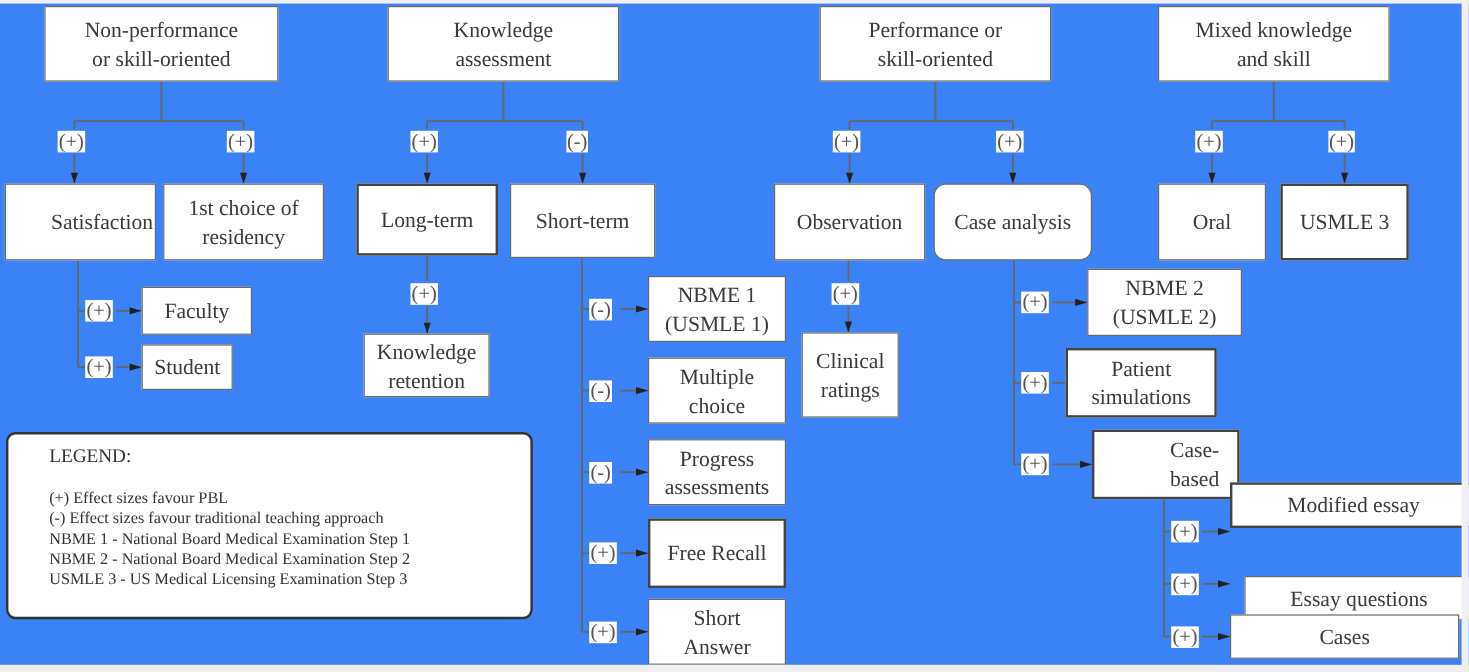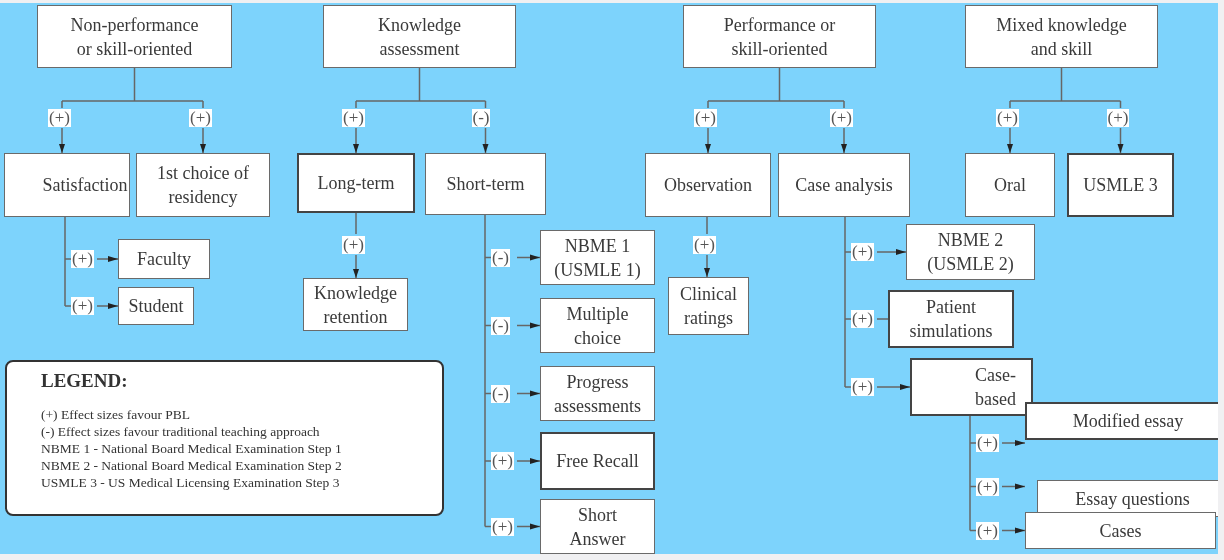--- a/index.html
+++ b/index.html
@@ -2,40 +2,40 @@
 <html><head>
 <meta charset="utf-8">
 <style>
   html, body { margin: 0; padding: 0; }
   body {
     width: 1224px; height: 560px; position: relative; overflow: hidden;
     background: #f4f4f6;
     font-family: "Liberation Serif", "DejaVu Serif", serif;
     color: #333;
   }
-  #canvas { position: absolute; left: 0; top: 0; width: 1224px; height: 560px; background: #7dd3fc; }
+  #canvas { position: absolute; left: 0; top: 0; width: 1224px; height: 560px; background: #3b82f6; }
   .box {
     position: absolute; box-sizing: border-box;
     border: 1.5px solid #6a6a6a; background: #fff;
     display: flex; align-items: center; justify-content: center;
     text-align: center; font-size: 18px; line-height: 24px; color: #3a3a3a;
     white-space: pre-line;
   }
   .box.thick { border-width: 2px; border-color: #444; }
   .sign {
     position: absolute; font-size: 17px; color: #555; line-height: 18px;
     background: #fff; padding: 0 1px;
   }
   svg#lines { position: absolute; left: 0; top: 0; }
   .legend {
     position: absolute; left: 5px; top: 360px; width: 439px; height: 156px;
     box-sizing: border-box; border: 2px solid #333; border-radius: 8px; background: #fff;
     padding: 10px 0 0 34px; font-size: 13.5px; line-height: 17px; color: #333;
   }
-  .legend-title { font-weight: bold; font-size: 19px; margin-bottom: 17px; }
+  .legend-title { font-weight: normal; font-size: 16px; margin-bottom: 17px; }
   .legend-line { display: block; white-space: nowrap; }
   .bottom-strip { position: absolute; left: 0; top: 554px; width: 1224px; height: 6px; background: #f0f0f2; }
   .right-strip { position: absolute; left: 1218px; top: 0; width: 6px; height: 560px; background: #f0f0f2; }
   .top-strip { position: absolute; left: 0; top: 0; width: 1224px; height: 3px; background: #f0f0f2; }
 </style>
 </head>
 <body>
 
 <div id="canvas">
   <svg id="lines" width="1224" height="560">
@@ -153,24 +153,24 @@
       <span class="sign" style="left: 491px; top: 384.5px;">(-)</span>
       <div class="box thick" style="left: 540px; top: 432px; width: 115px; height: 58px;">Free Recall</div>
       <span class="sign" style="left: 491px; top: 452px;">(+)</span>
       <div class="box" style="left: 540px; top: 499px; width: 115px; height: 55px;">Short
 Answer</div>
       <span class="sign" style="left: 491px; top: 517.5px;">(+)</span>
       <div class="box" style="left: 683px; top: 5px; width: 193px; height: 63px;">Performance or
 skill-oriented</div>
       <div class="box" style="left: 645px; top: 153px; width: 126px; height: 64px;">Observation</div>
       <span class="sign" style="left: 694px; top: 109px;">(+)</span>
-      <div class="box" style="left: 668px; top: 277px; width: 81px; height: 58px;">Clinical
+      <div class="box" style="left: 668px; top: 277px; width: 81px; height: 71px;">Clinical
 ratings</div>
       <span class="sign" style="left: 693px; top: 236px;">(+)</span>
-      <div class="box" style="left: 778px; top: 153px; width: 132px; height: 64px;">Case analysis</div>
+      <div class="box" style="left: 778px; top: 153px; width: 132px; height: 64px; border-radius: 10px;">Case analysis</div>
       <span class="sign" style="left: 830px; top: 109px;">(+)</span>
       <div class="box" style="left: 906px; top: 224px; width: 129px; height: 56px;">NBME 2
 (USMLE 2)</div>
       <span class="sign" style="left: 851px; top: 243px;">(+)</span>
       <div class="box thick" style="left: 888px; top: 290px; width: 126px; height: 58px;">Patient
 simulations</div>
       <span class="sign" style="left: 851px; top: 310px;">(+)</span>
       <div class="box thick" style="left: 910px; top: 358px; width: 123px; height: 58px; padding-left: 48px;">Case-based</div>
       <span class="sign" style="left: 851px; top: 378px;">(+)</span>
       <div class="box thick" style="left: 1025px; top: 402px; width: 206px; height: 38px;">Modified essay</div>

